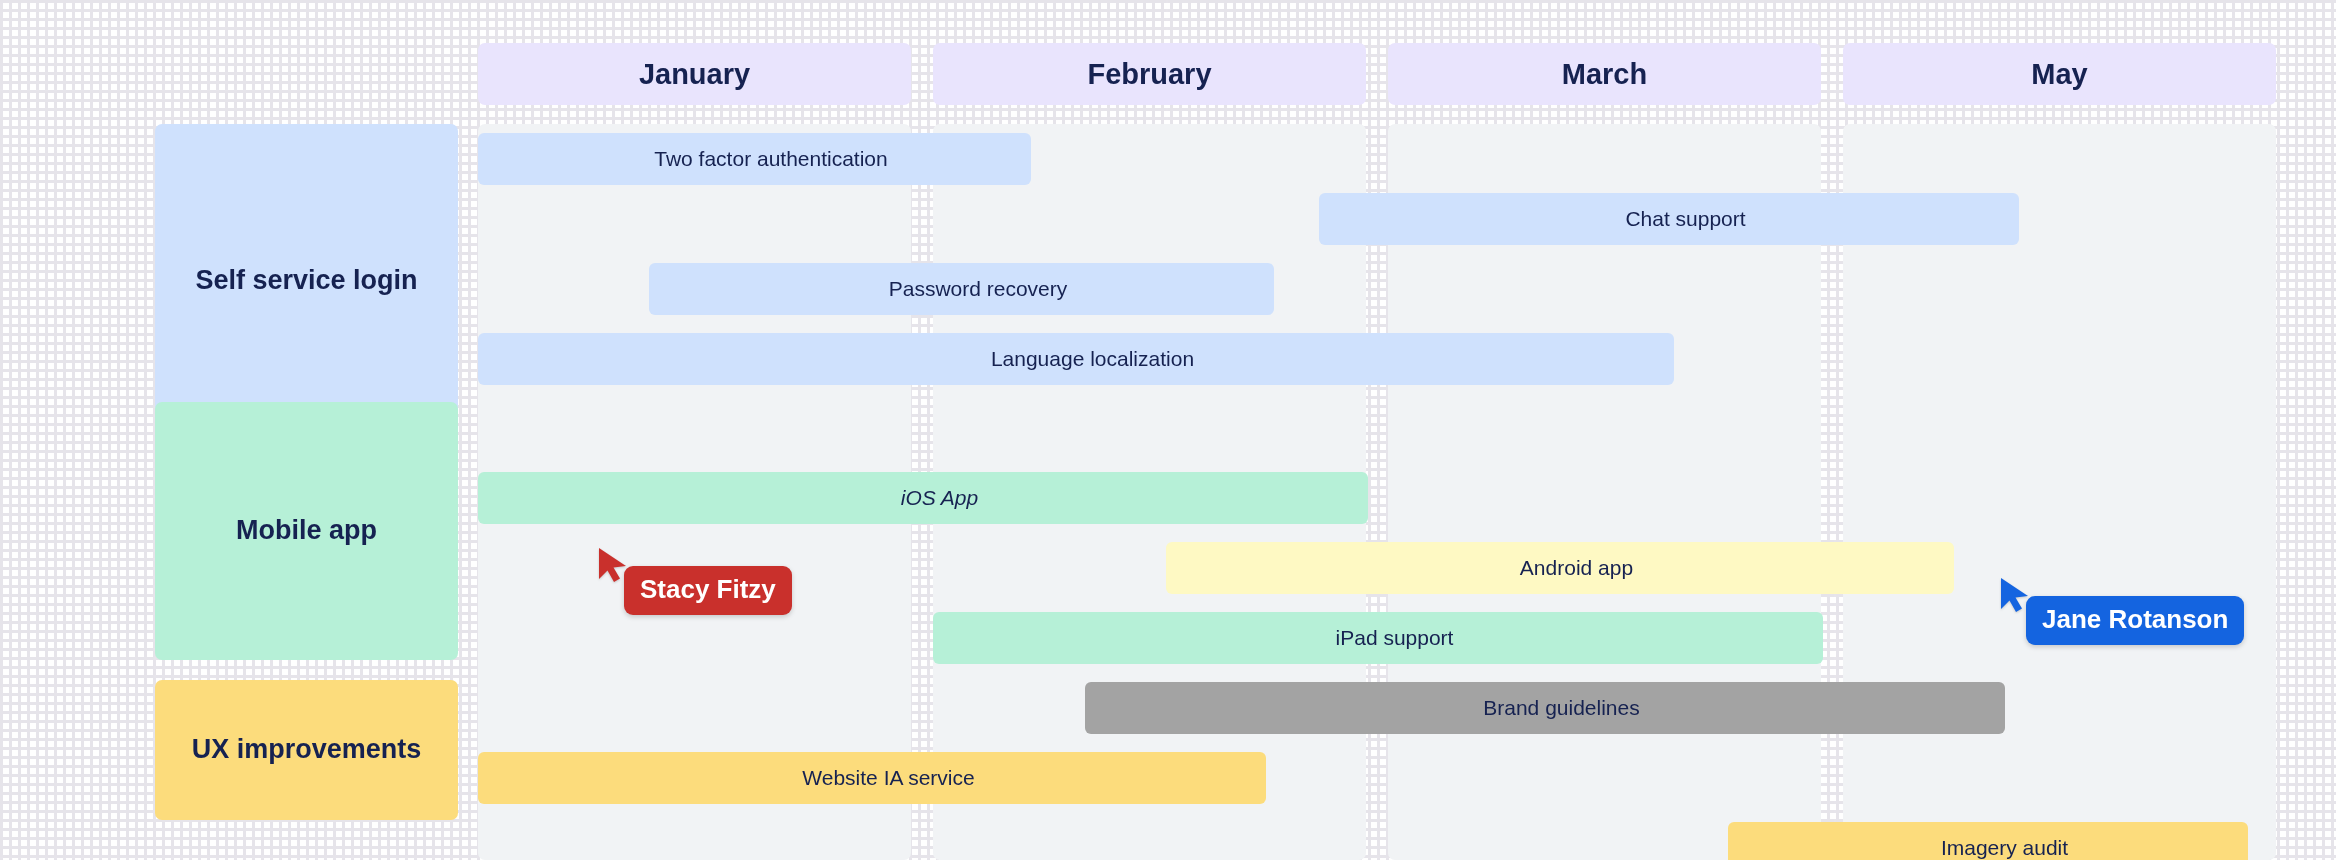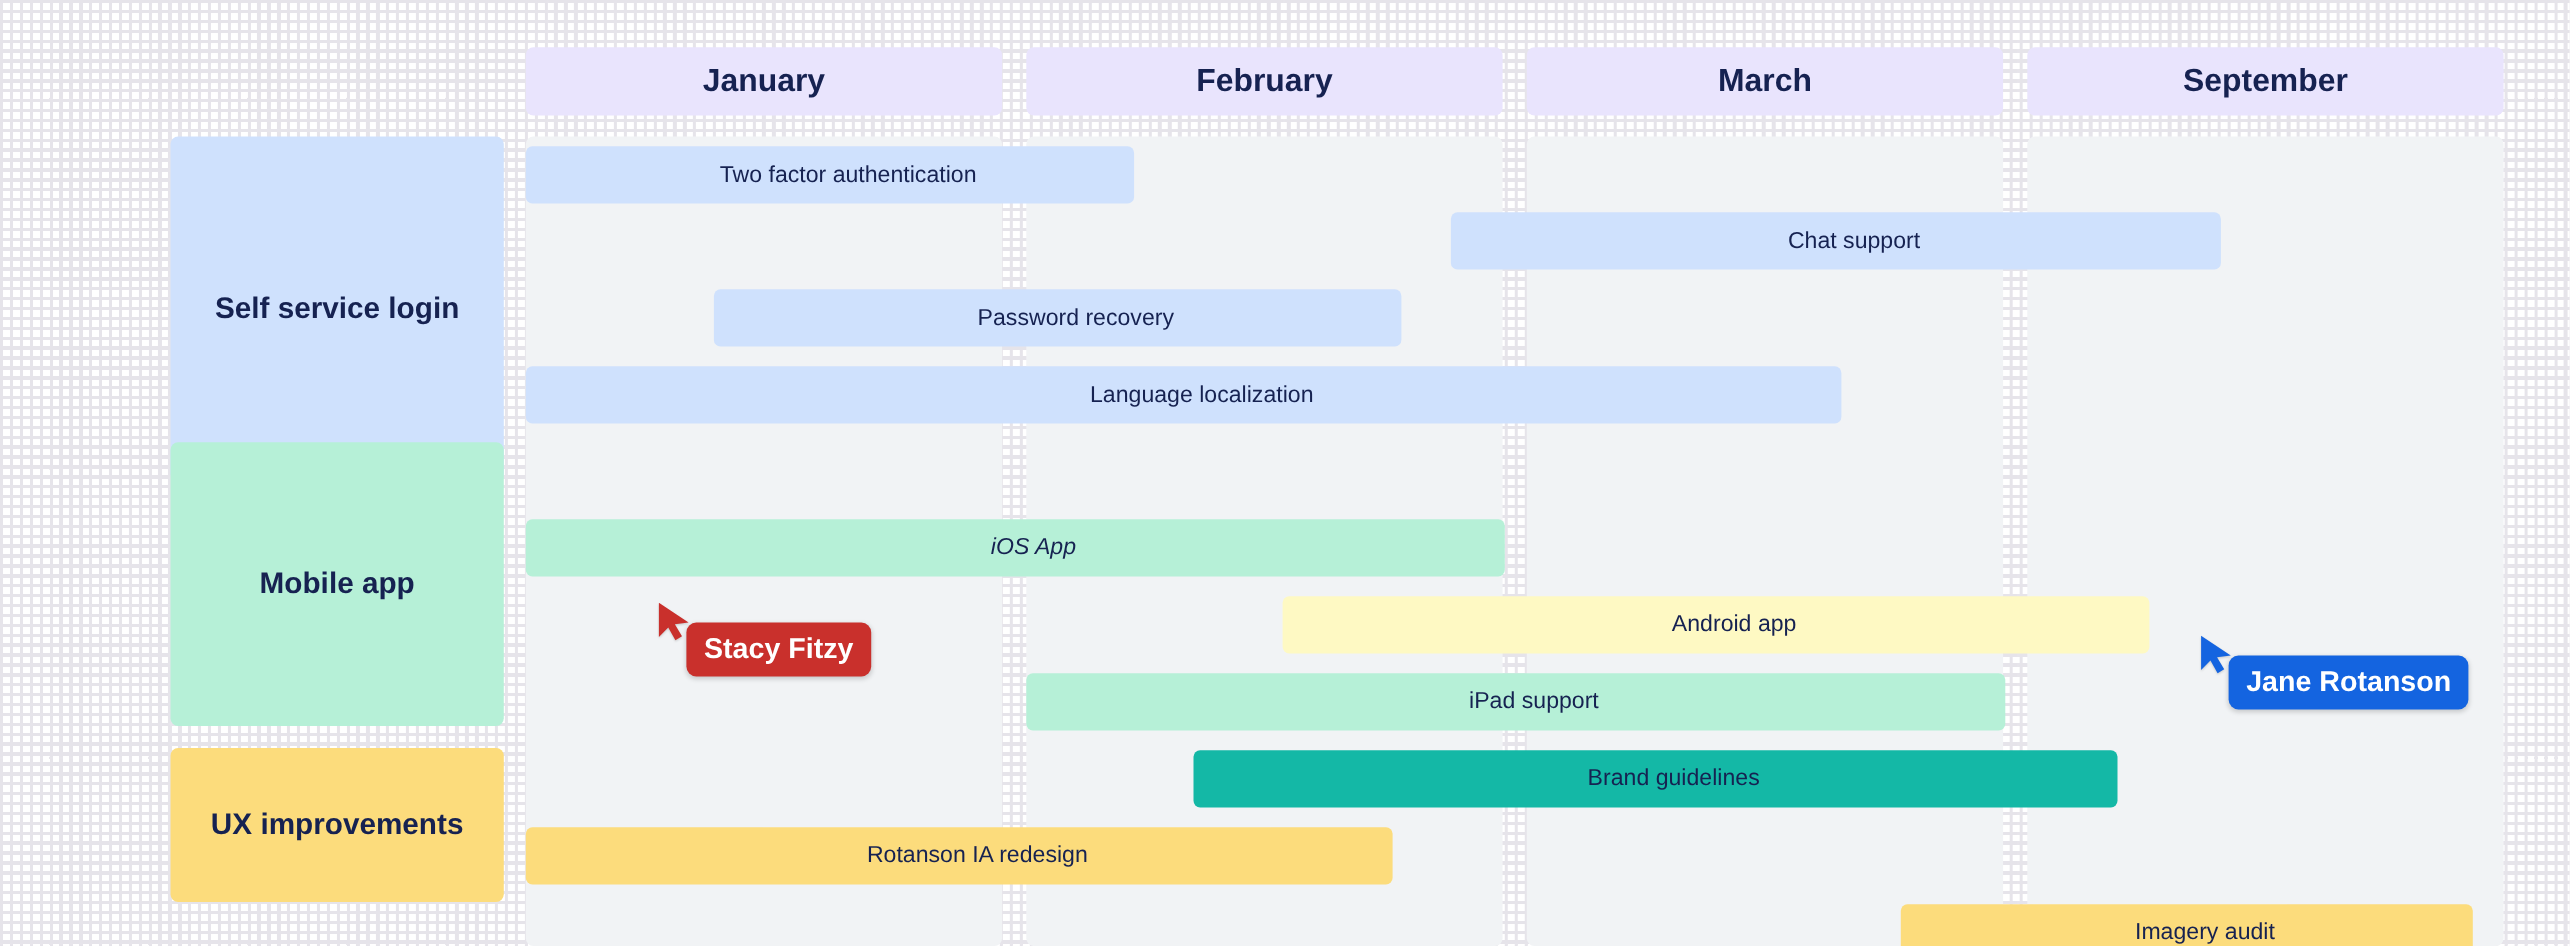--- a/index.html
+++ b/index.html
@@ -129,21 +129,21 @@
       <div class="month-head" style="left: 478px; width: 433px; top: 43px; background: rgb(233, 228, 253); color: rgb(22, 34, 81);">
         <span>January</span>
       </div>
       <div class="month-head" style="left: 933px; width: 433px; top: 43px; background: rgb(233, 228, 253); color: rgb(22, 34, 81);">
         <span>February</span>
       </div>
       <div class="month-head" style="left: 1388px; width: 433px; top: 43px; background: rgb(233, 228, 253); color: rgb(22, 34, 81);">
         <span>March</span>
       </div>
       <div class="month-head" style="left: 1843px; width: 433px; top: 43px; background: rgb(233, 228, 253); color: rgb(22, 34, 81);">
-        <span>September</span>
+        <span>May</span>
       </div>
     </div>
 
   <div id="lane-labels">
       <div class="lane-label" style="top: 124px; height: 314px; background: rgb(207, 225, 253); color: rgb(22, 34, 81);">
         <span>Self service login</span>
       </div>
       <div class="lane-label" style="top: 402px; height: 258px; background: rgb(182, 240, 215); color: rgb(22, 34, 81);">
         <span>Mobile app</span>
       </div>
@@ -167,25 +167,25 @@
       </div>
       <div class="bar" style="left: 478px; top: 472px; width: 890px; background: rgb(182, 240, 215); color: rgb(22, 34, 81); font-style: italic;">
         <span>iOS App</span>
       </div>
       <div class="bar" style="left: 1166px; top: 542px; width: 788px; background: #fef9c3; color: rgb(22, 34, 81);">
         <span>Android app</span>
       </div>
       <div class="bar" style="left: 933px; top: 612px; width: 890px; background: rgb(182, 240, 215); color: rgb(22, 34, 81);">
         <span>iPad support</span>
       </div>
-      <div class="bar" style="left: 1085px; top: 682px; width: 840px; background: #14b8a6; color: rgb(22, 34, 81);">
+      <div class="bar" style="left: 1085px; top: 682px; width: 920px; background: #a3a3a3; color: rgb(22, 34, 81);">
         <span>Brand guidelines</span>
       </div>
       <div class="bar" style="left: 478px; top: 752px; width: 788px; background: rgb(252, 220, 124); color: rgb(22, 34, 81);">
-        <span>Rotanson IA redesign</span>
+        <span>Website IA service</span>
       </div>
       <div class="bar" style="left: 1728px; top: 822px; width: 520px; background: rgb(252, 220, 124); color: rgb(22, 34, 81);">
         <span>Imagery audit</span>
       </div>
     </div>
 
   <div id="cursors">
       <div class="cursor" style="left: 597px; top: 546px;">
         <svg width="34" height="38" viewBox="0 0 34 38">
           <path d="M2 2 L2 33 L10.5 24.5 L17 36 L23 32.5 L16.5 21.5 L29 20 Z" fill="#c9302c"></path>

